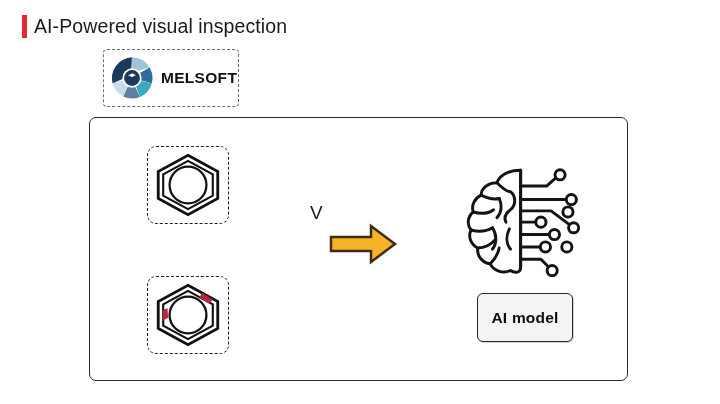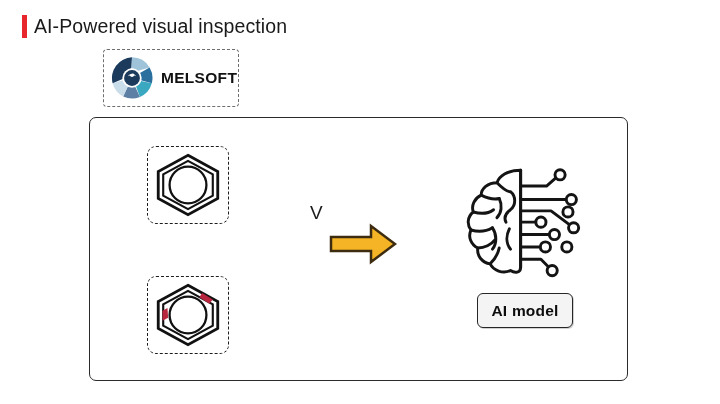--- a/index.html
+++ b/index.html
@@ -130,21 +130,21 @@
     width: 124px;
     height: 124px;
   }
 
   
   #ai-model-chip {
     position: absolute;
     left: 387px;
     top: 175px;
     width: 96px;
-    height: 35px;
+    height: 49px;
     border: 1.4px solid #262626;
     border-radius: 6px;
     background: #f4f4f4;
     display: flex;
     align-items: center;
     justify-content: center;
     box-sizing: border-box;
     box-shadow: 1px 1px 0 rgba(0,0,0,0.18);
   }
   #ai-model-label {

